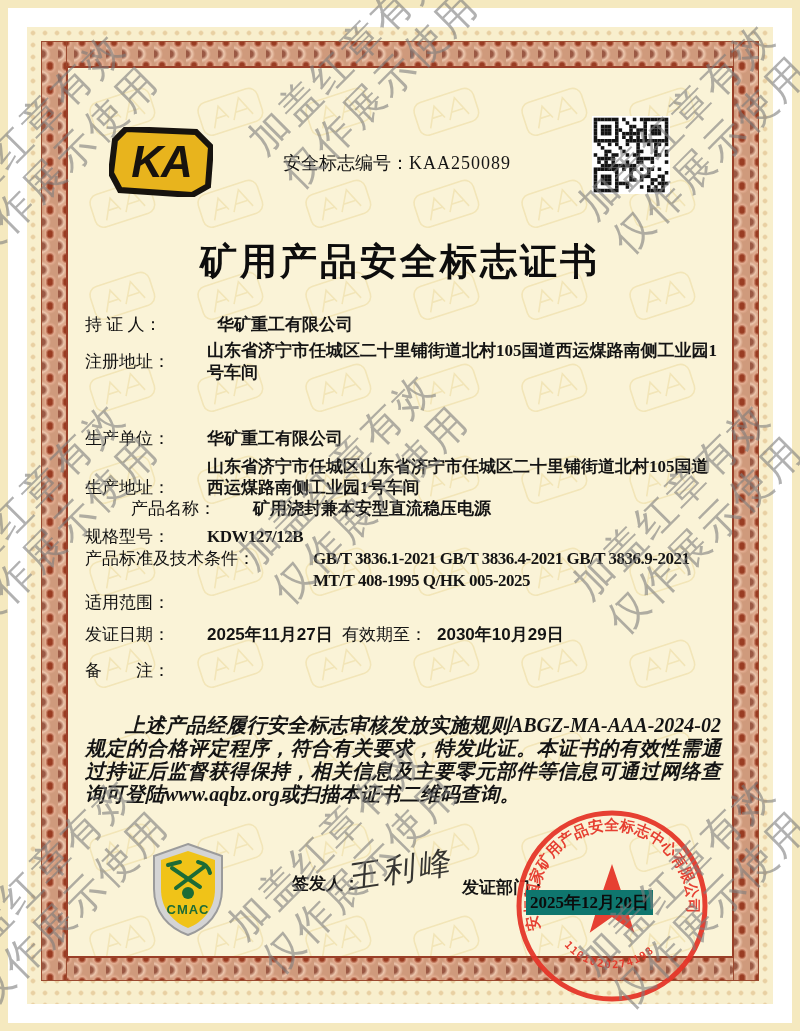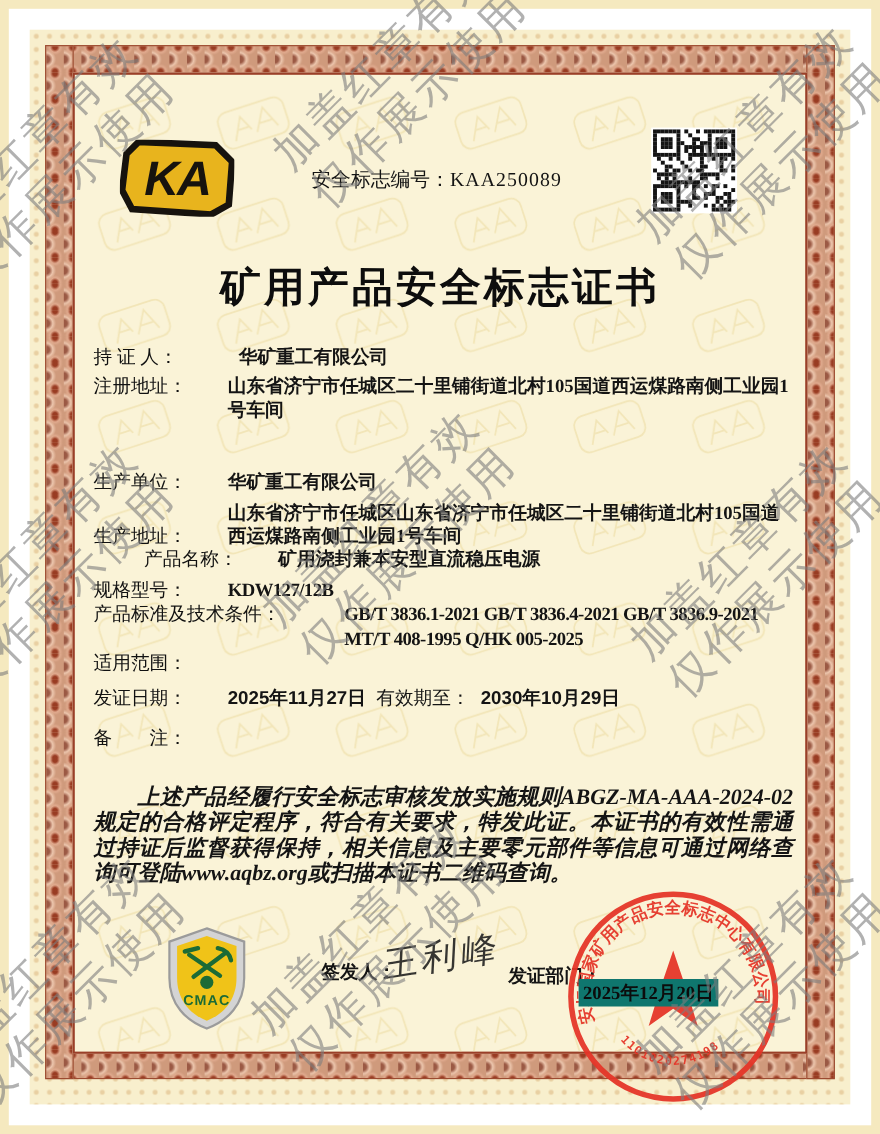--- a/index.html
+++ b/index.html
@@ -28,21 +28,21 @@
   .certno{left:283px;top:151px;font-family:"Liberation Serif",serif;font-size:18px;}
   .certno .val{letter-spacing:1px;}
   .title{left:0;right:0;top:237px;text-align:center;font-family:"Liberation Serif",serif;
     font-weight:900;font-size:37px;letter-spacing:3px;color:#0d0d0d;}
 
   .fields{left:85px;top:314px;width:636px;}
   .frow{display:flex;align-items:flex-start;font-size:17px;line-height:22px;}
   .frow .lbl{width:122px;flex:none;font-family:"Liberation Serif",serif;color:#111;}
   .frow .val{flex:1;font-weight:700;font-family:"Liberation Serif",serif;}
   .frow.r-holder{margin-bottom:4px;gap:10px;}
-  .frow.r-reg{margin-bottom:4px;}
+  .frow.r-reg{margin-bottom:4px;align-items:center;}
   .frow.r-producer{margin-bottom:6px;margin-top:44px;}
   .frow.r-prodaddr{margin-bottom:0;line-height:21px;align-items:flex-end;}
   .frow.r-name{margin-bottom:6px;margin-left:46px;}
   .frow.r-model{margin-bottom:0;}
   .frow.r-standards{margin-bottom:0;}
   .frow.r-standards .lbl{width:228px;}
   .frow.r-scope{margin-bottom:10px;}
   .frow.r-dates{margin-bottom:14px;}
   .num{font-family:"DejaVu Sans Mono",monospace;font-weight:700;letter-spacing:-0.5px;}
   .lbl2{width:95px;flex:none;font-family:"Liberation Serif",serif;}

